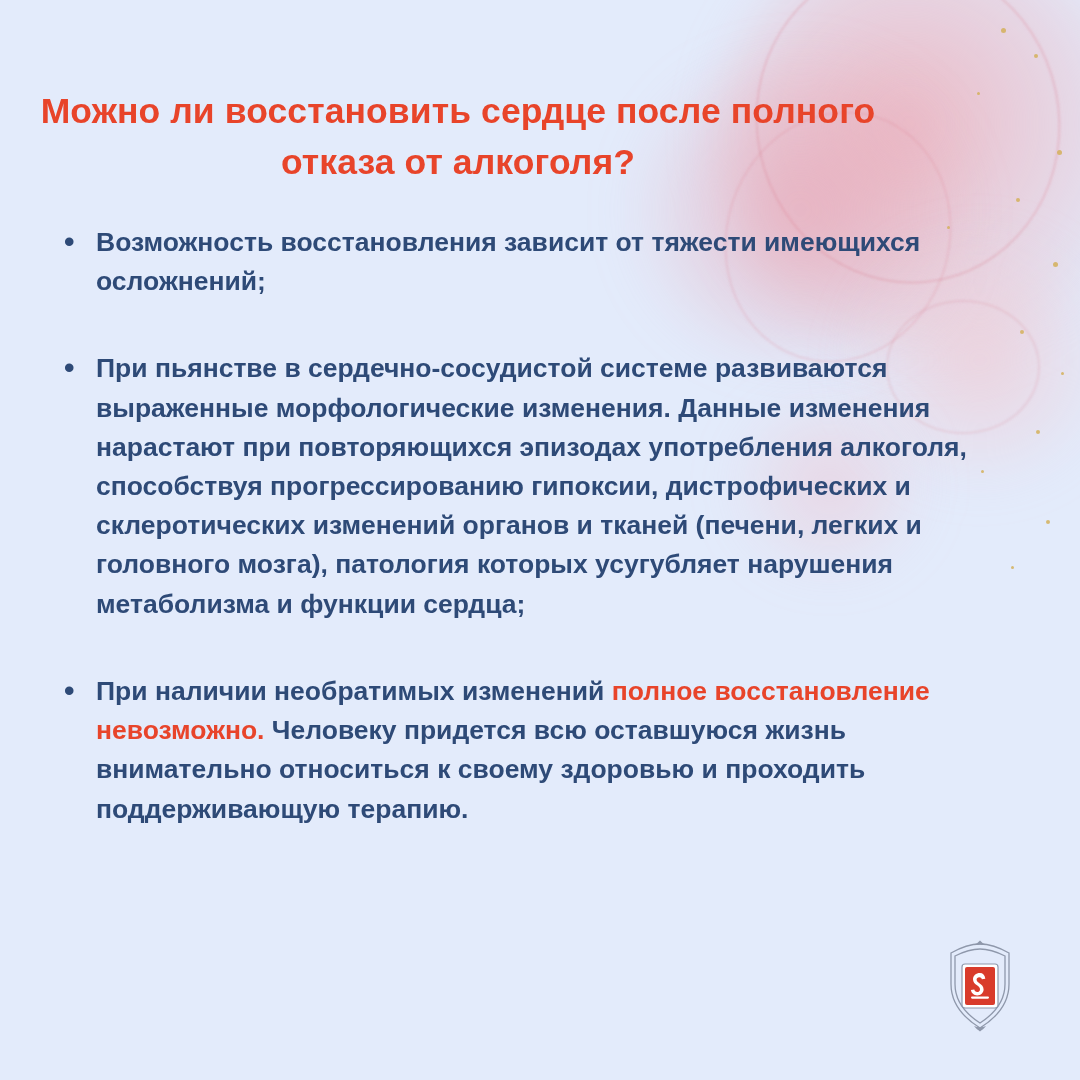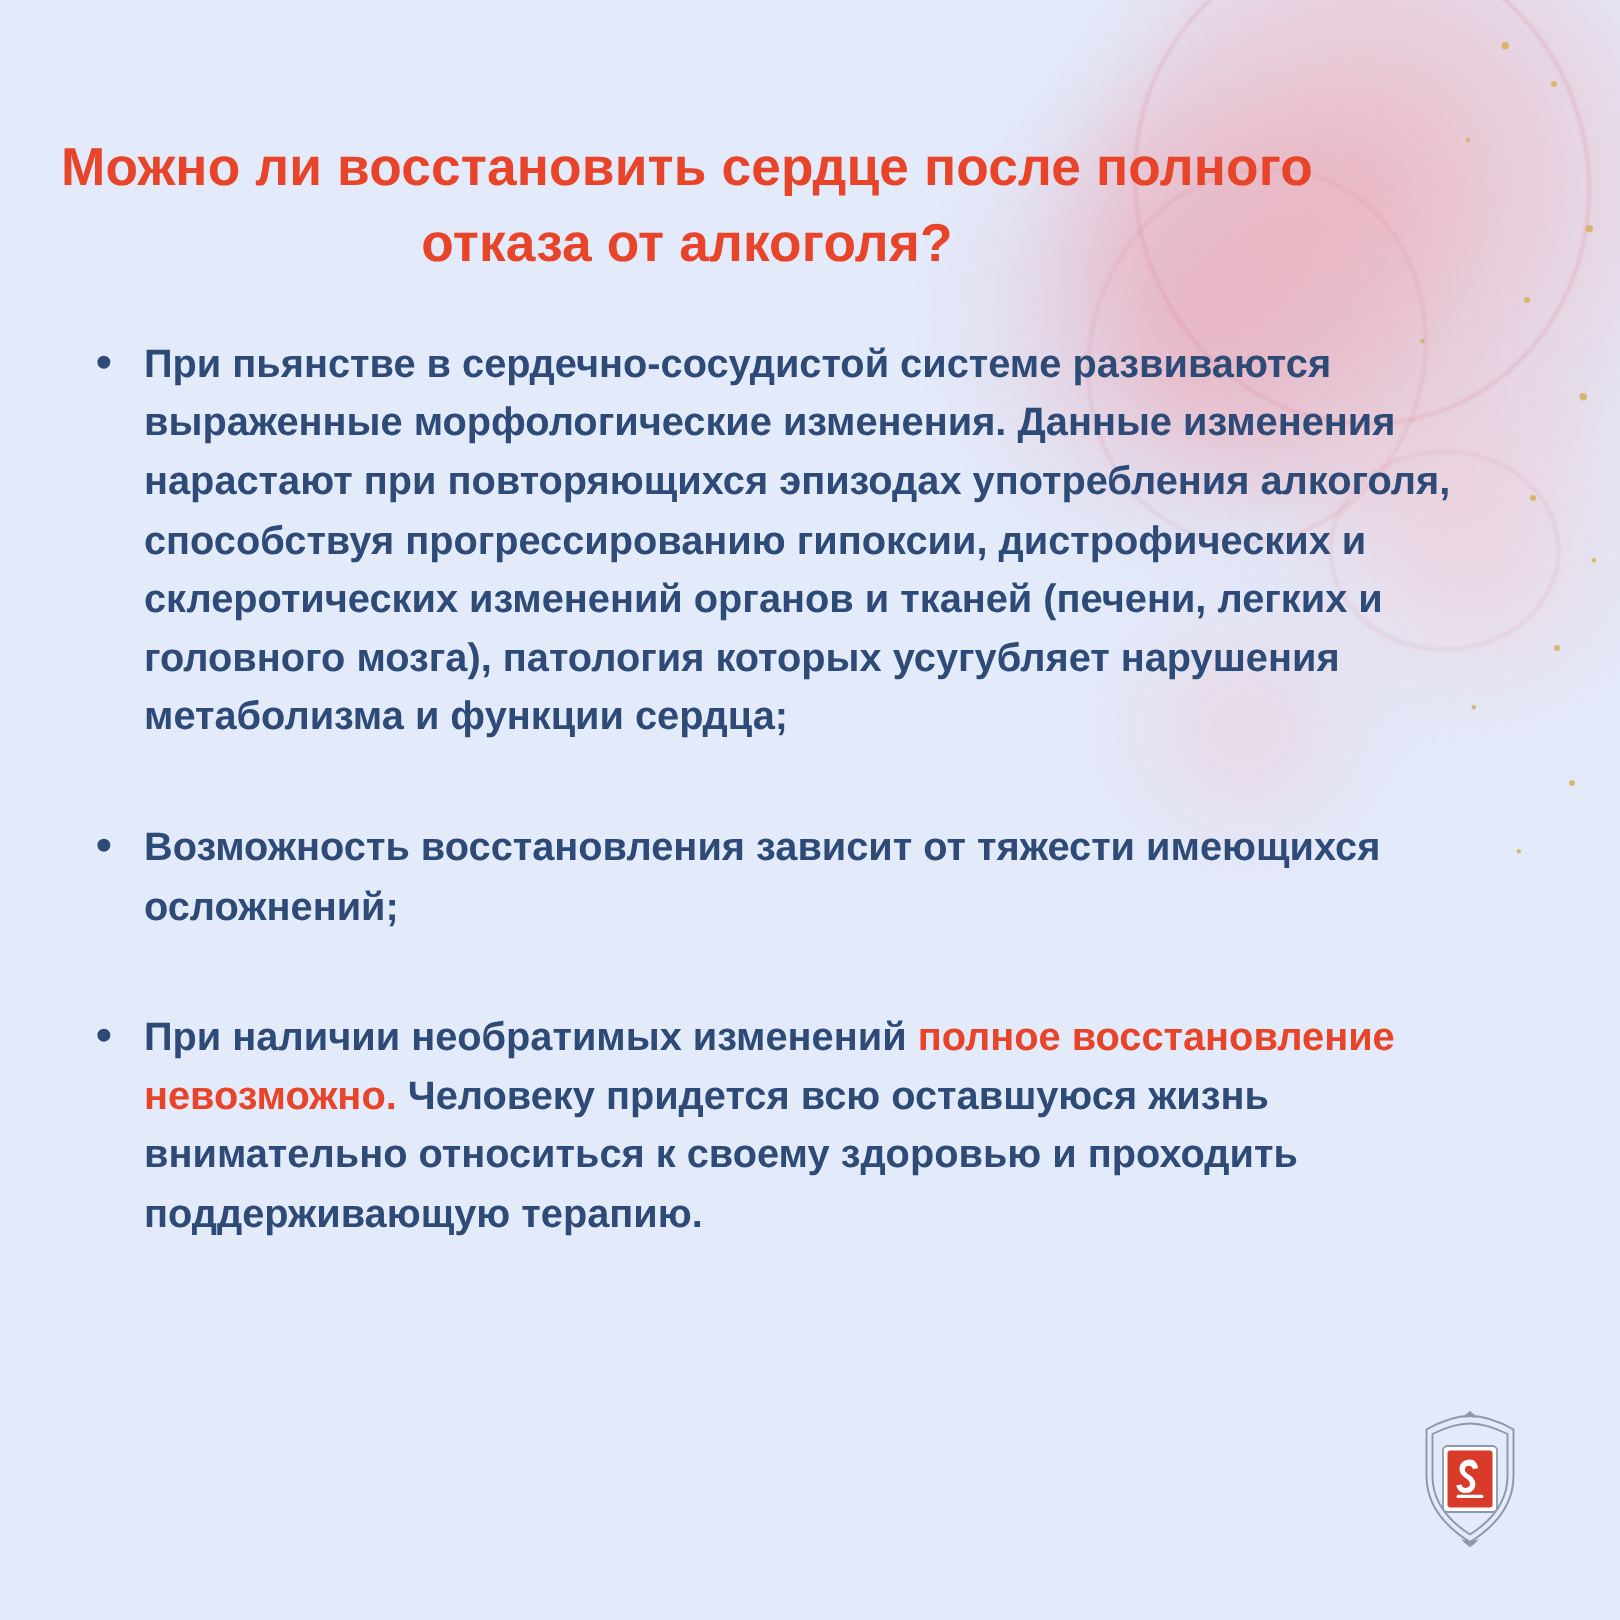--- a/index.html
+++ b/index.html
@@ -157,24 +157,24 @@
     <div class="speck" style="width:3px;height:3px;top:470px;right:96px;"></div>
     <div class="speck" style="width:4px;height:4px;top:520px;right:30px;"></div>
     <div class="speck" style="width:3px;height:3px;top:566px;right:66px;"></div>
   </div>
 
   <div class="content">
     <h1 class="title">Можно ли восстановить сердце после полного отказа от алкоголя?</h1>
 
     <ul class="bullets">
       <li>
-        <span> При пьянстве в сердечно-сосудистой системе развиваются выраженные морфологические изменения. Данные изменения нарастают при повторяющихся эпизодах употребления алкоголя, способствуя прогрессированию гипоксии, дистрофических и склеротических изменений органов и тканей (печени, легких и головного мозга), патология которых усугубляет нарушения метаболизма и функции сердца;</span>
+        <span> Возможность восстановления зависит от тяжести имеющихся осложнений;</span>
       </li>
       <li>
-        <span> Возможность восстановления зависит от тяжести имеющихся осложнений;</span>
+        <span> При пьянстве в сердечно-сосудистой системе развиваются выраженные морфологические изменения. Данные изменения нарастают при повторяющихся эпизодах употребления алкоголя, способствуя прогрессированию гипоксии, дистрофических и склеротических изменений органов и тканей (печени, легких и головного мозга), патология которых усугубляет нарушения метаболизма и функции сердца;</span>
       </li>
       <li>
         <span> При наличии необратимых изменений </span><span class="hl">полное восстановление невозможно.</span><span> Человеку придется всю оставшуюся жизнь внимательно относиться к своему здоровью и проходить поддерживающую терапию.</span>
       </li>
     </ul>
   </div>
 
   <svg class="emblem" viewBox="0 0 84 92">
     <g fill="none" stroke="#8f98ab" stroke-width="1.3">
       <path d="M42 4 C30 4 20 9 13 13 L13 44 C13 64 26 78 42 88 C58 78 71 64 71 44 L71 13 C64 9 54 4 42 4 Z"></path>

